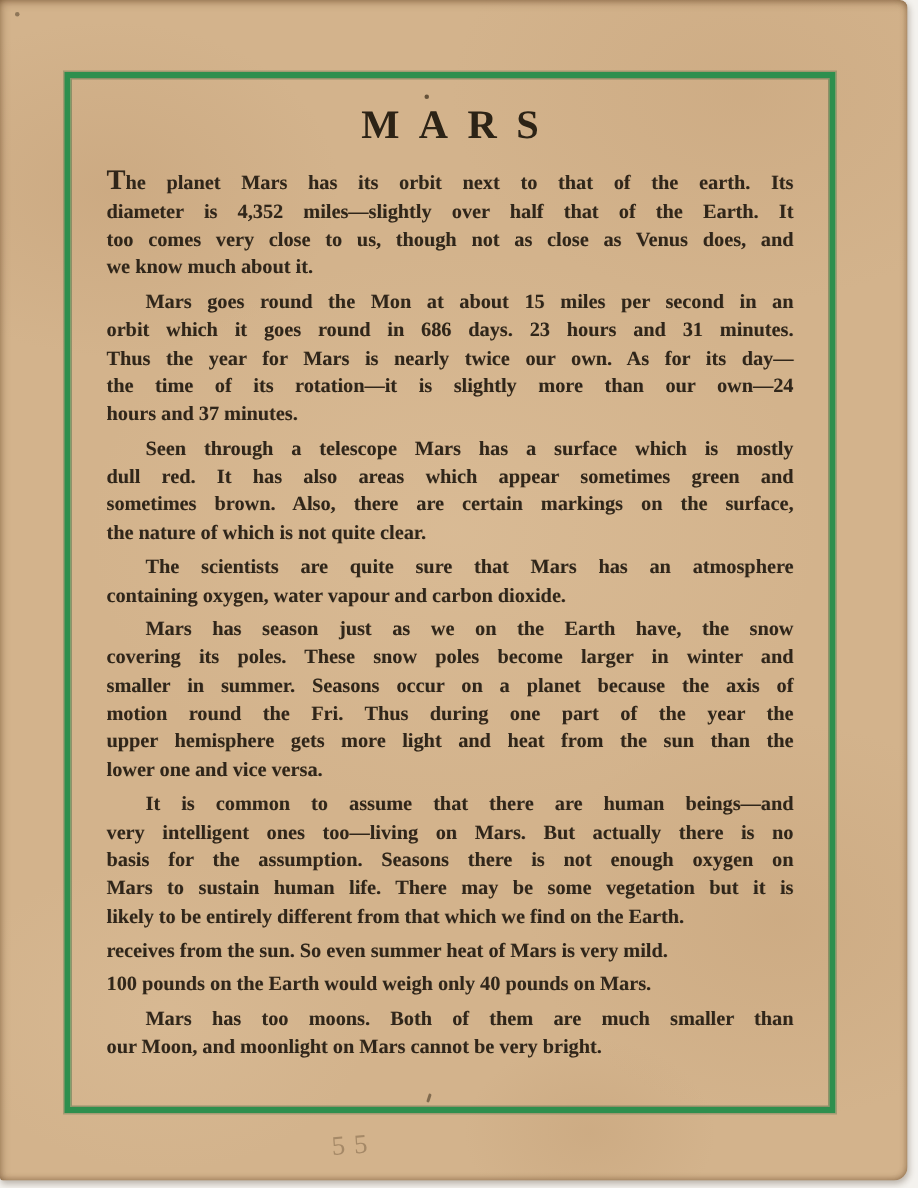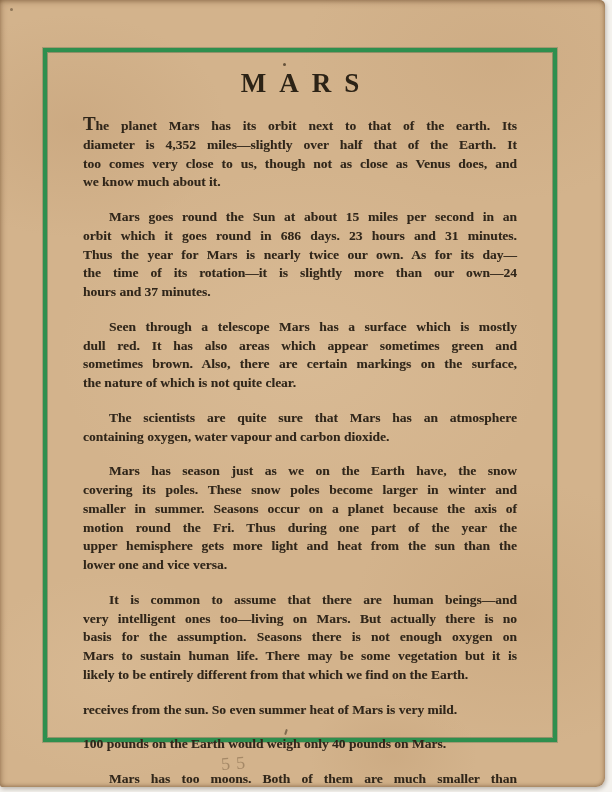--- a/index.html
+++ b/index.html
@@ -41,21 +41,21 @@
     text-align: center;
     font-size: 27px;
     font-weight: bold;
     letter-spacing: 13px;
     color: #2c2316;
   }
   .text {
     margin: 13px 20px 0 20px;
     width: 466px;
   }
-  .paragraph { margin: 16px; }
+  .paragraph { margin: 4px; }
   .line {
     font-size: 13.5px;
     line-height: 18.75px;
     font-weight: bold;
     color: #30261a;
     text-align: justify;
     text-align-last: justify;
     text-shadow: 0.3px 0.3px 0 rgba(48,38,26,.25);
   }
   .line.last { text-align-last: left; }
@@ -81,21 +81,21 @@
   <div class="frame">
     <h1 class="title">MARS</h1>
     <div class="text">
         <div class="paragraph">
           <div class="line"><span class="initial">T</span>he planet Mars has its orbit next to that of the earth. Its</div>
           <div class="line">diameter is 4,352 miles—slightly over half that of the Earth. It</div>
           <div class="line">too comes very close to us, though not as close as Venus does, and</div>
           <div class="line last">we know much about it.</div>
         </div>
         <div class="paragraph">
-          <div class="line indent">Mars goes round the Sun at about 15 miles per second in an</div>
+          <div class="line indent">Mars goes round the Mon at about 15 miles per second in an</div>
           <div class="line">orbit which it goes round in 686 days. 23 hours and 31 minutes.</div>
           <div class="line">Thus the year for Mars is nearly twice our own. As for its day—</div>
           <div class="line">the time of its rotation—it is slightly more than our own—24</div>
           <div class="line last">hours and 37 minutes.</div>
         </div>
         <div class="paragraph">
           <div class="line indent">Seen through a telescope Mars has a surface which is mostly</div>
           <div class="line">dull red. It has also areas which appear sometimes green and</div>
           <div class="line">sometimes brown. Also, there are certain markings on the surface,</div>
           <div class="line last">the nature of which is not quite clear.</div>

